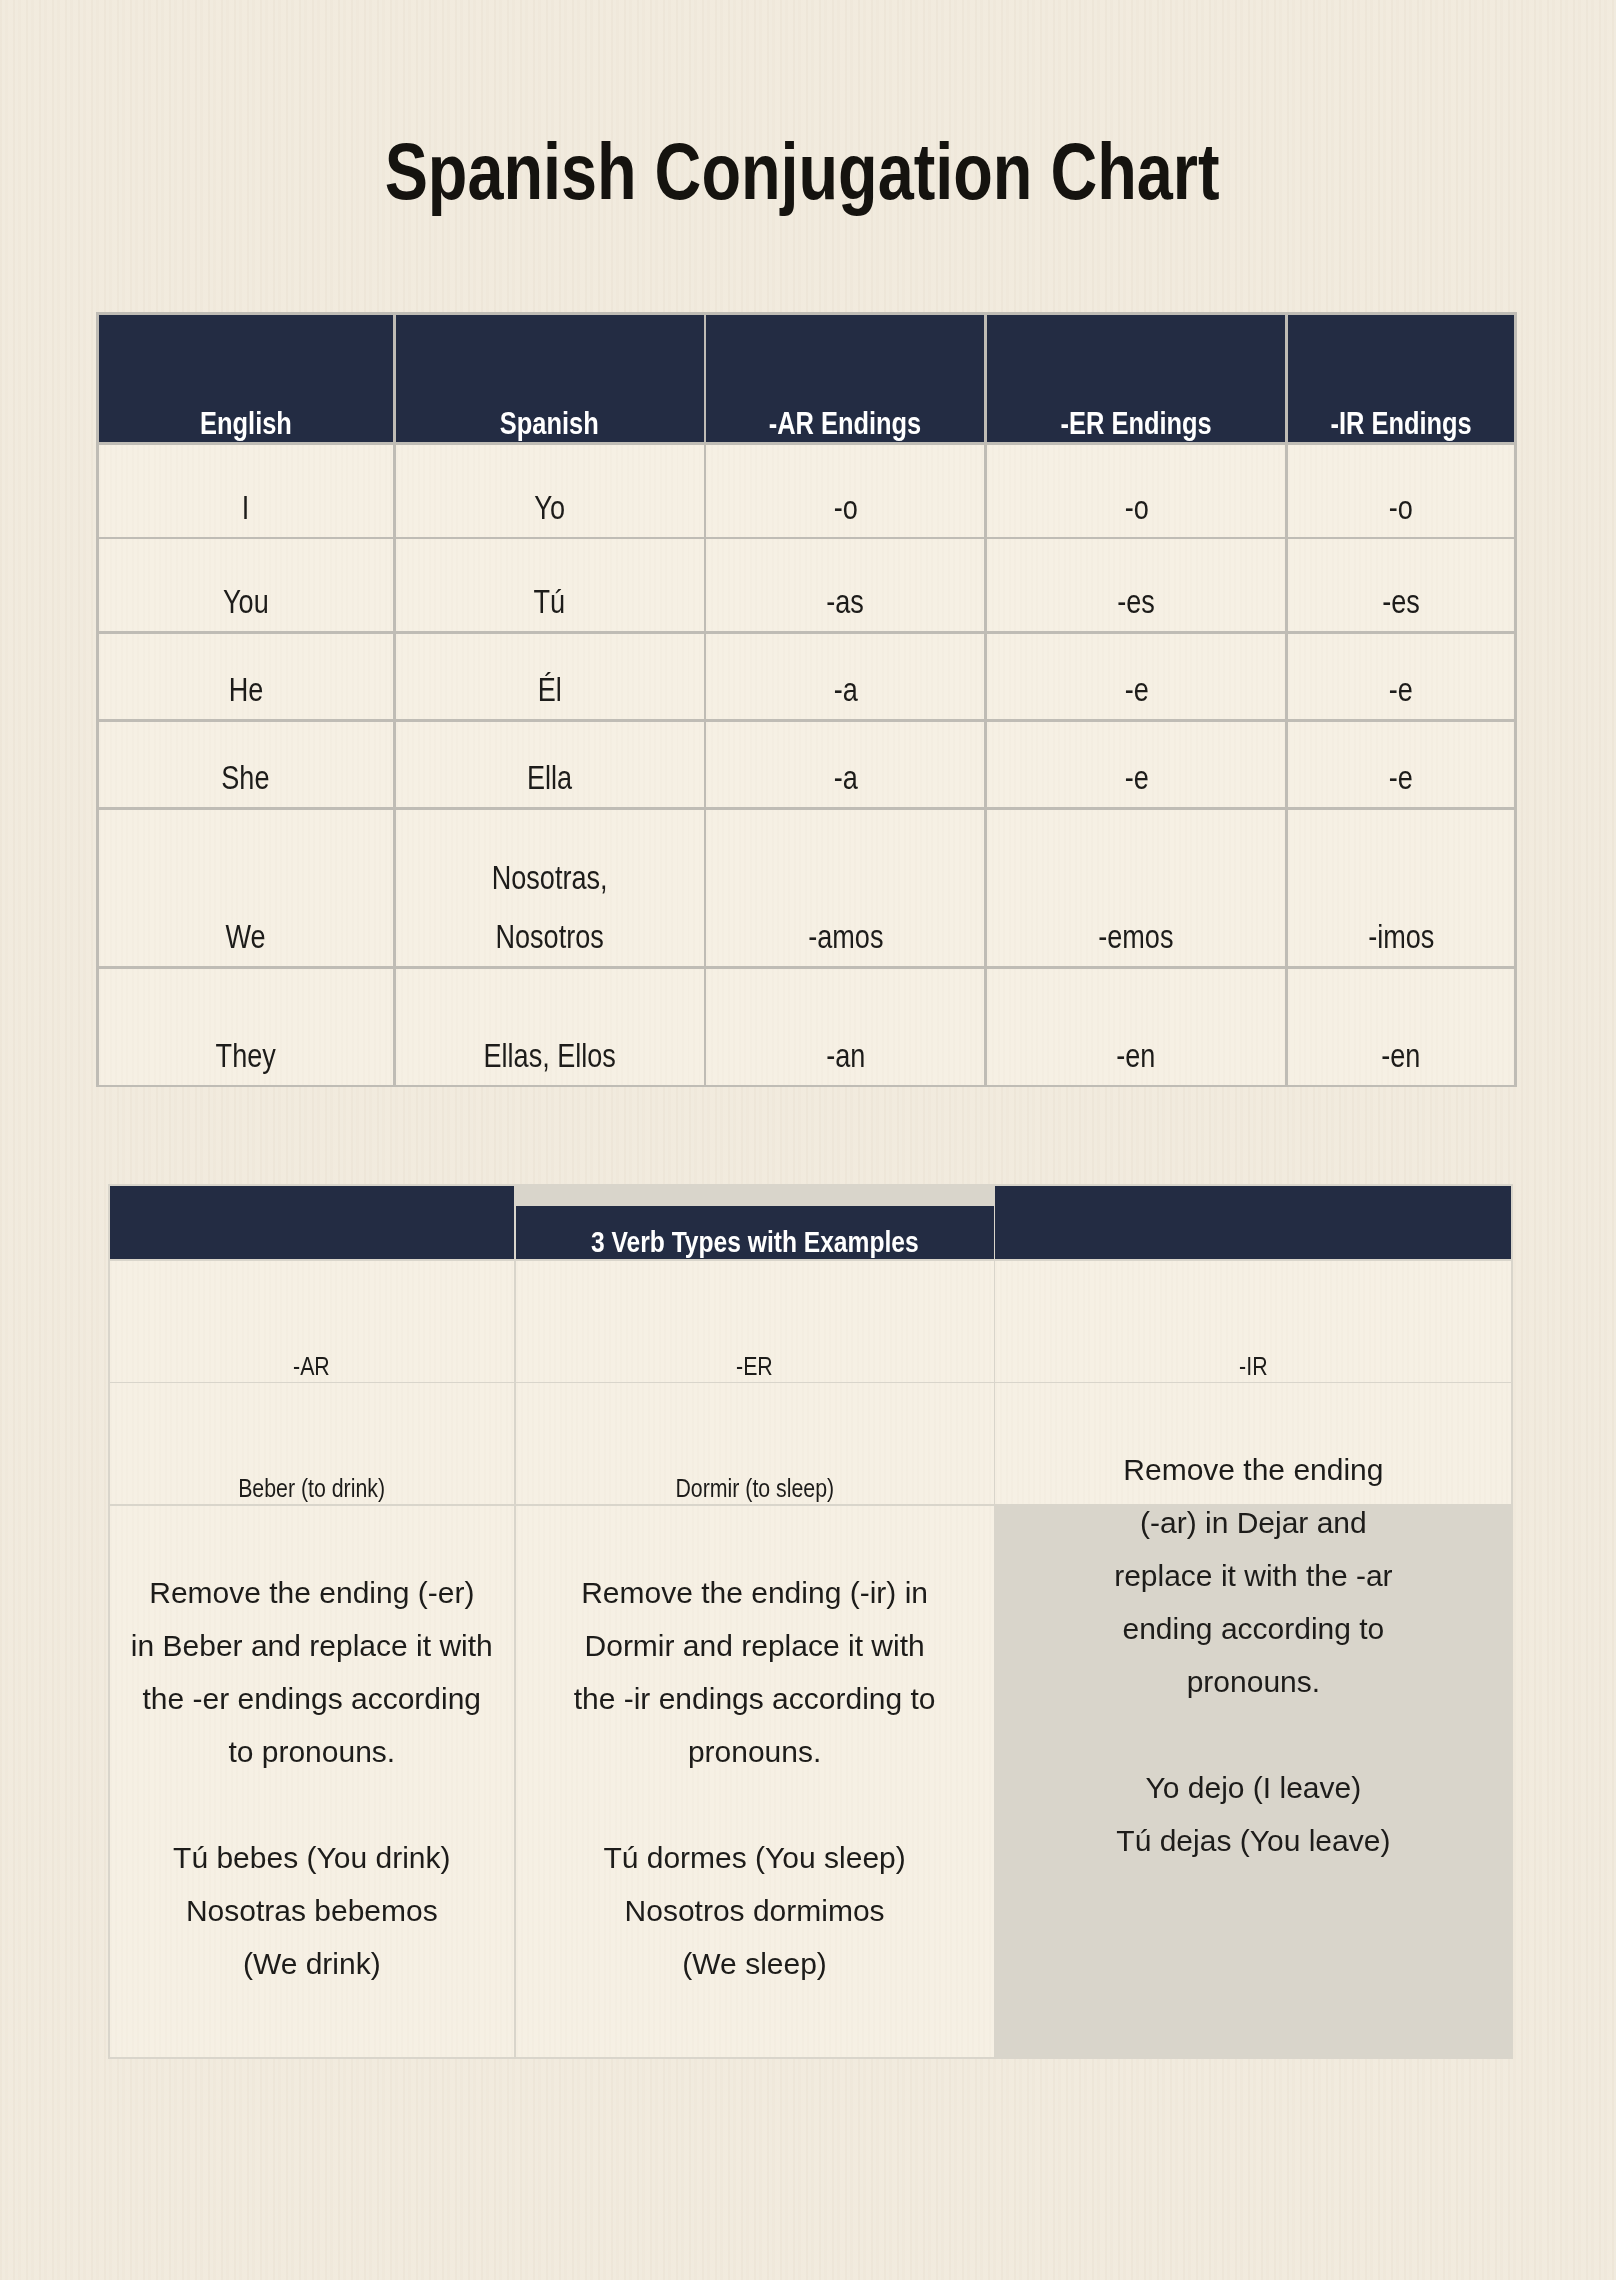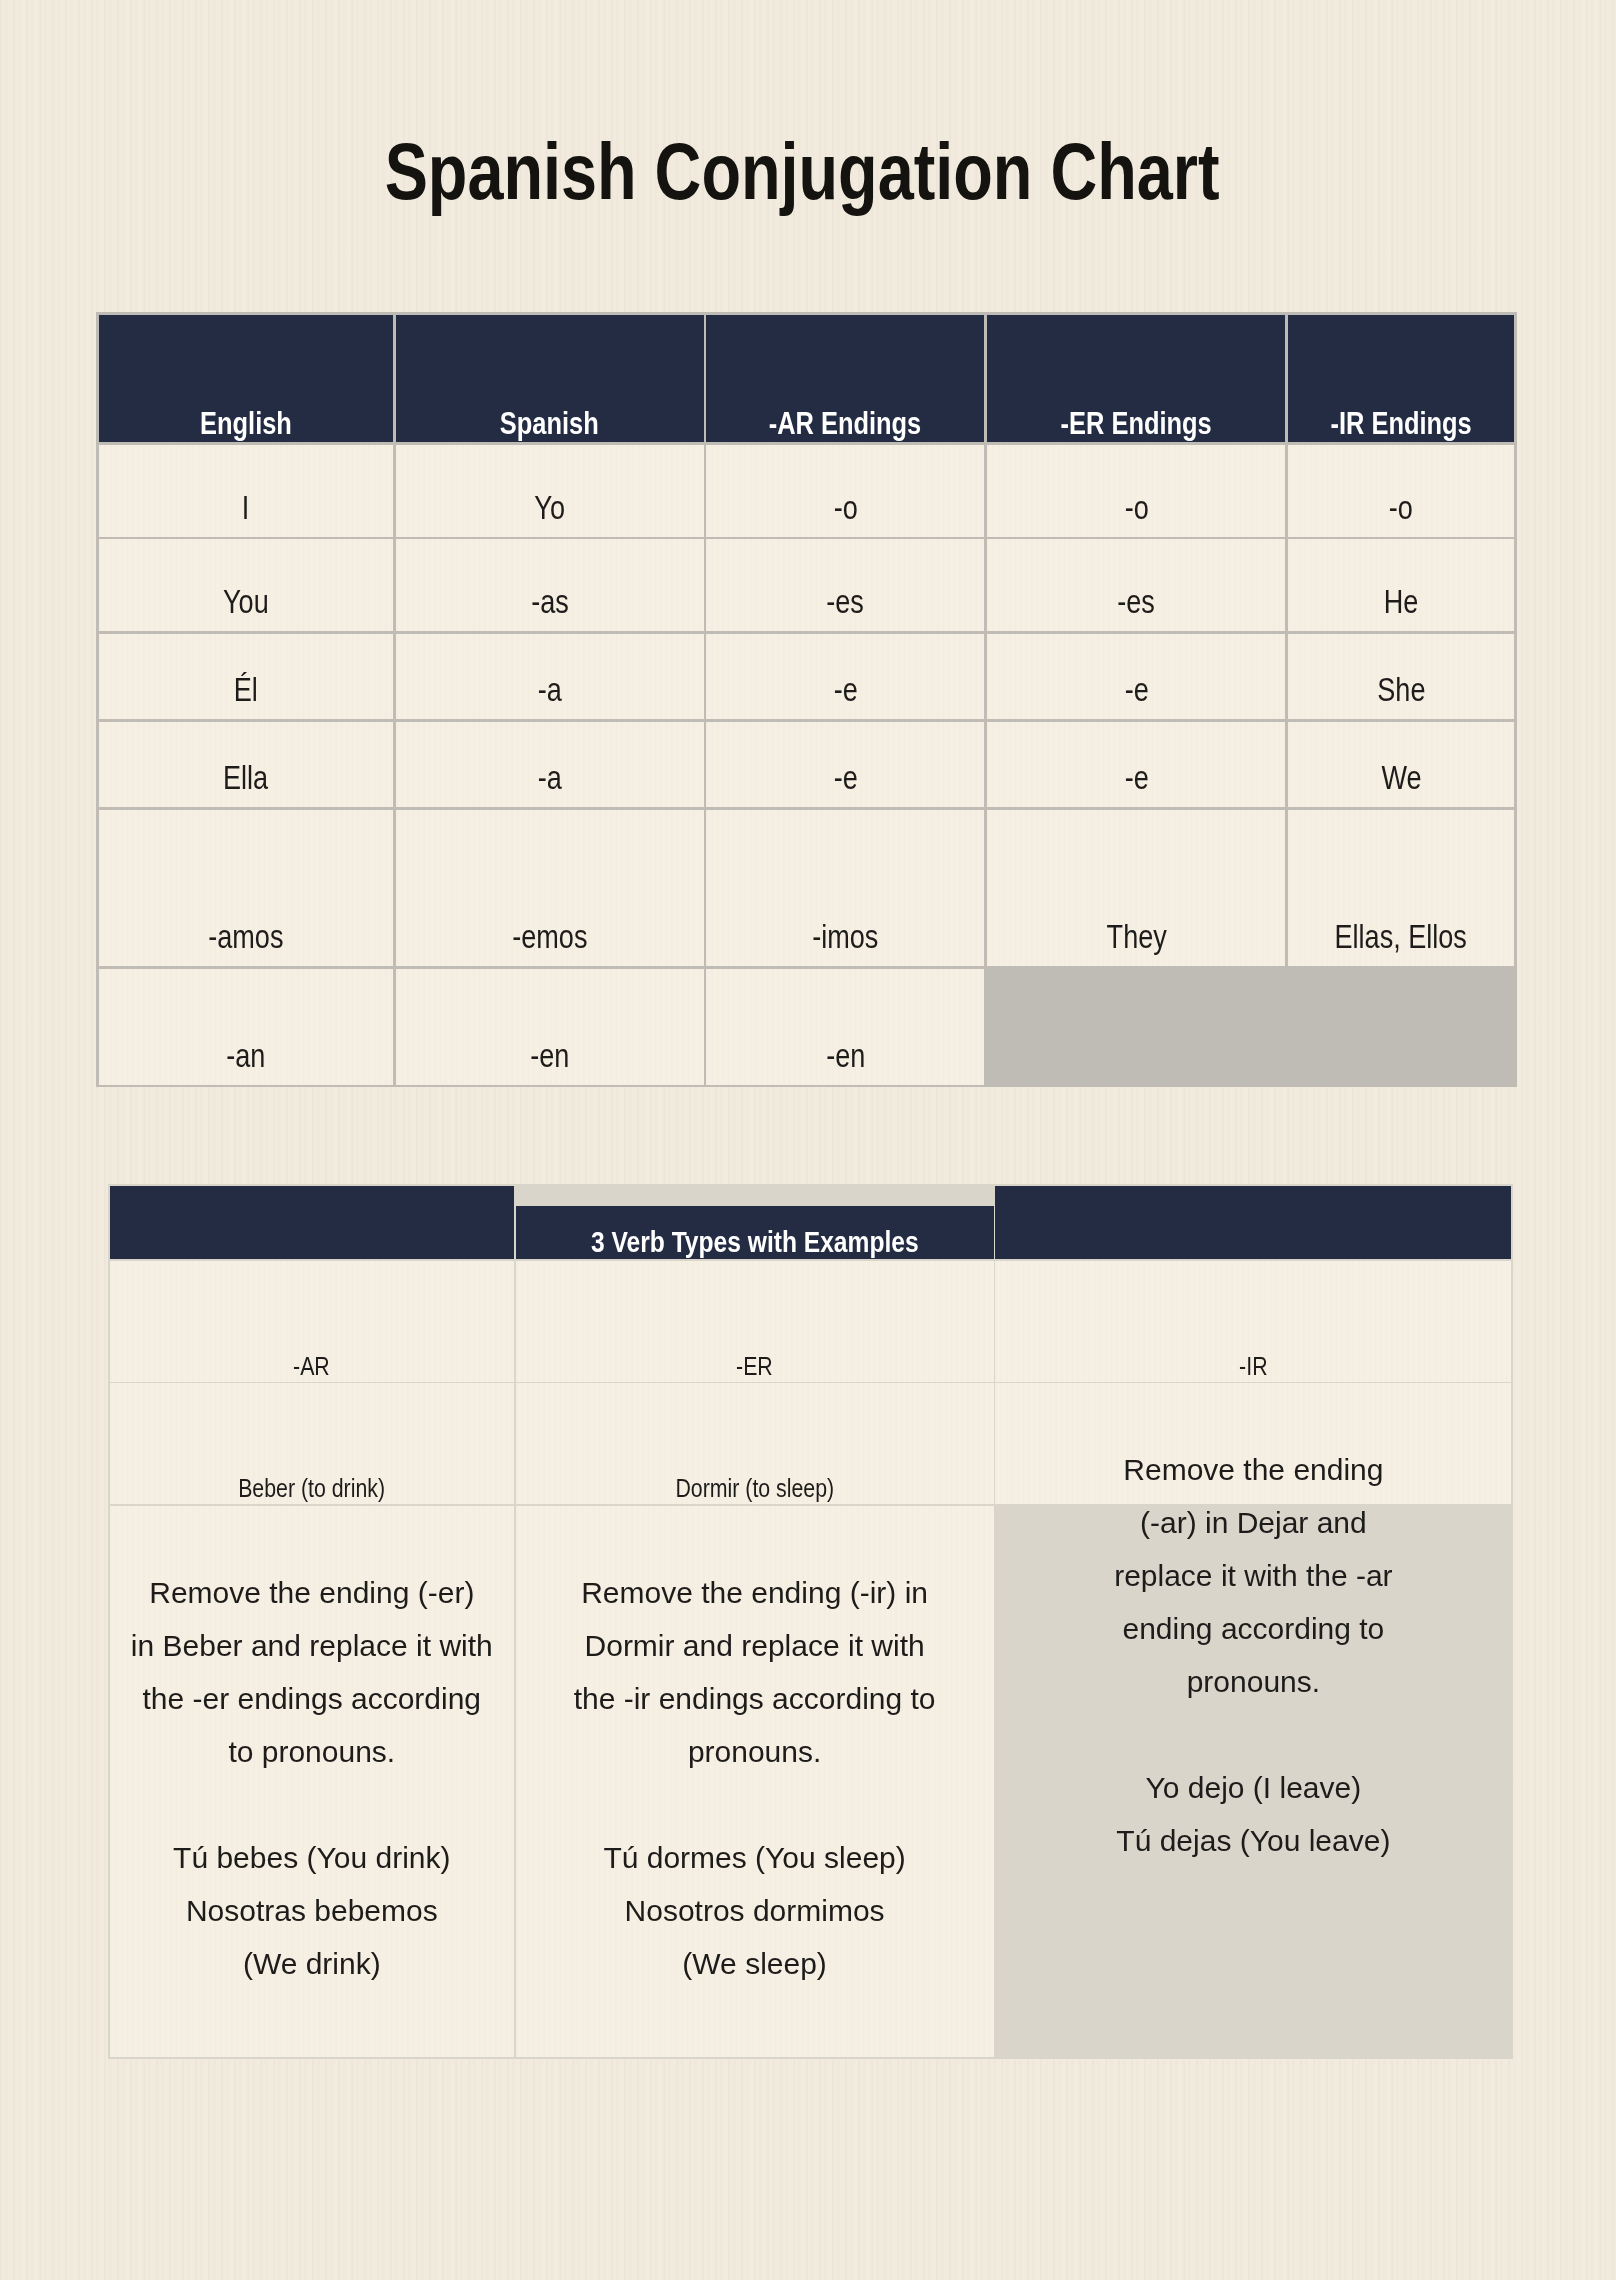--- a/index.html
+++ b/index.html
@@ -121,20 +121,23 @@
         <span class="cond pre">-o</span>
       </div>
     <div class="cell body-cell">
         <span class="cond pre">-o</span>
       </div>
 
     <div class="cell body-cell">
         <span class="cond pre">You</span>
       </div>
     <div class="cell body-cell">
+        <span class="cond pre">Tú</span>
+      </div>
+    <div class="cell body-cell">
         <span class="cond pre">-as</span>
       </div>
     <div class="cell body-cell">
         <span class="cond pre">-es</span>
       </div>
     <div class="cell body-cell">
         <span class="cond pre">-es</span>
       </div>
 
     <div class="cell body-cell">
@@ -164,20 +167,24 @@
       </div>
     <div class="cell body-cell">
         <span class="cond pre">-e</span>
       </div>
     <div class="cell body-cell">
         <span class="cond pre">-e</span>
       </div>
 
     <div class="cell body-cell">
         <span class="cond pre">We</span>
+      </div>
+    <div class="cell body-cell">
+        <span class="cond pre">Nosotras,
+Nosotros</span>
       </div>
     <div class="cell body-cell">
         <span class="cond pre">-amos</span>
       </div>
     <div class="cell body-cell">
         <span class="cond pre">-emos</span>
       </div>
     <div class="cell body-cell">
         <span class="cond pre">-imos</span>
       </div>

